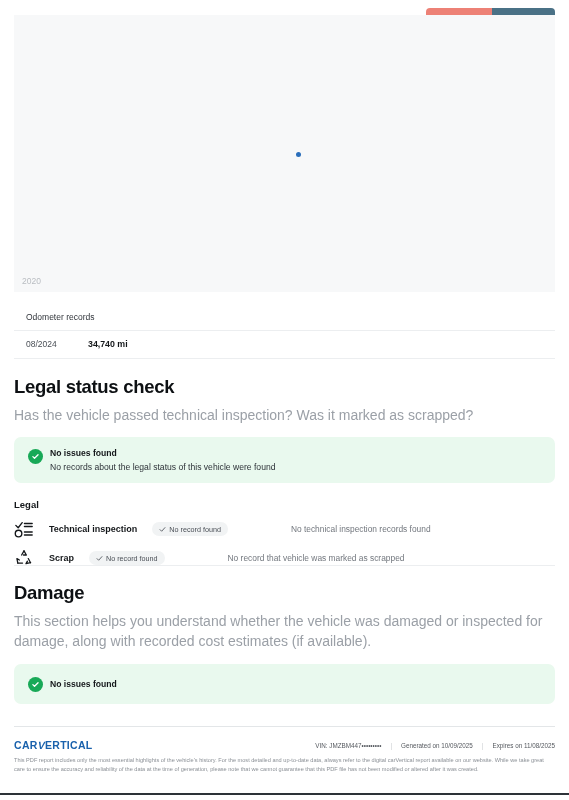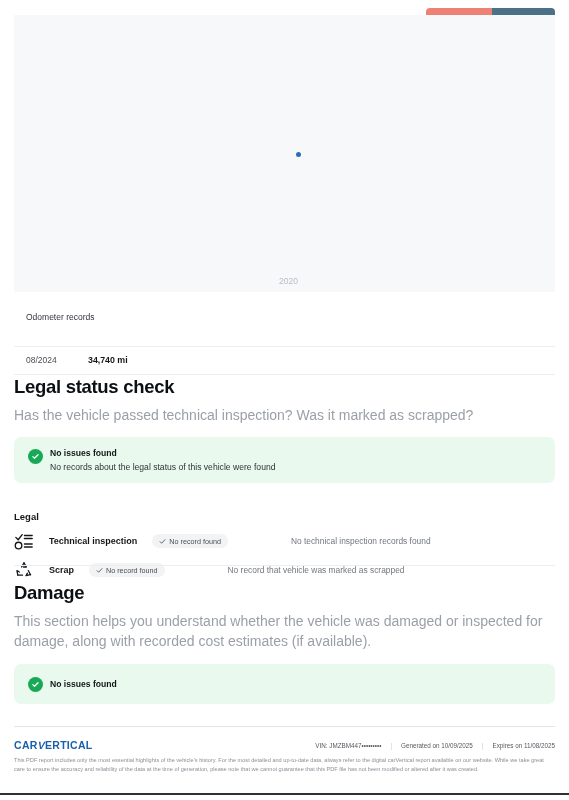--- a/index.html
+++ b/index.html
@@ -42,28 +42,28 @@
   .chart-card {
     position: absolute; left: 14px; top: 15px; width: 541px; height: 277px;
     background: #f7f8f9;
   }
   .chart-plot { position: absolute; inset: 0; }
   .chart-point {
     position: absolute; width: 5px; height: 5px; border-radius: 50%;
     background: #2a6ebb;
   }
   .chart-xlabel {
-    position: absolute; left: 8px; right: 0; bottom: 6px; text-align: center;
+    position: absolute; left: 8px; right: 0; bottom: 6px; text-align: left;
     font-size: 8.5px; color: #b9bdc2;
   }
 
   
   .odo-table { position: absolute; left: 14px; top: 303px; width: 541px; }
   .odo-head {
-    font-size: 8.5px; color: #30343a; padding: 9px 12px 24px 12px;
+    font-size: 8.5px; color: #30343a; padding: 9px 12px 8px 12px;
     border-bottom: 1px solid #eceef0;
   }
   .odo-row { display: flex; align-items: center; padding: 8px 12px 9px 12px; border-bottom: 1px solid #eceef0; }
   .odo-date { font-size: 8.5px; color: #4a4f56; width: 62px; }
   .odo-value { font-size: 8.8px; color: #14171a; font-weight: bold; }
 
   
   .section { position: absolute; left: 14px; width: 541px; }
   .section-divider { border-top: 1px solid #eceef0; }
   h2.section-title {
@@ -81,21 +81,21 @@
   .check-circle {
     flex: 0 0 auto; width: 15px; height: 15px; border-radius: 50%;
     background: #18a957; display: flex; align-items: center; justify-content: center;
     margin-top: 1px;
   }
   .check-circle svg { display: block; }
   .banner-text-title { font-size: 8.6px; font-weight: bold; color: #14171a; }
   .banner-text-sub { font-size: 8.6px; color: #2d3238; margin-top: 4px; }
 
   
-  .sub-head { margin-top: 28px; font-size: 9.5px; font-weight: bold; color: #14171a; }
+  .sub-head { margin-top: 16px; font-size: 9.5px; font-weight: bold; color: #14171a; }
   .legal-row { display: flex; align-items: center; gap: 15px; margin-top: 9px; }
   .legal-icon { flex: 0 0 auto; width: 20px; height: 20px; color: #14171a; }
   .legal-icon svg { display: block; }
   .legal-name { font-size: 9px; font-weight: bold; color: #14171a; }
   .pill {
     display: inline-flex; align-items: center; gap: 3px;
     background: #f1f3f4; border-radius: 9px; padding: 2.5px 7px;
     font-size: 7.2px; color: #4a4f56; white-space: nowrap;
   }
   .pill svg { display: block; }

